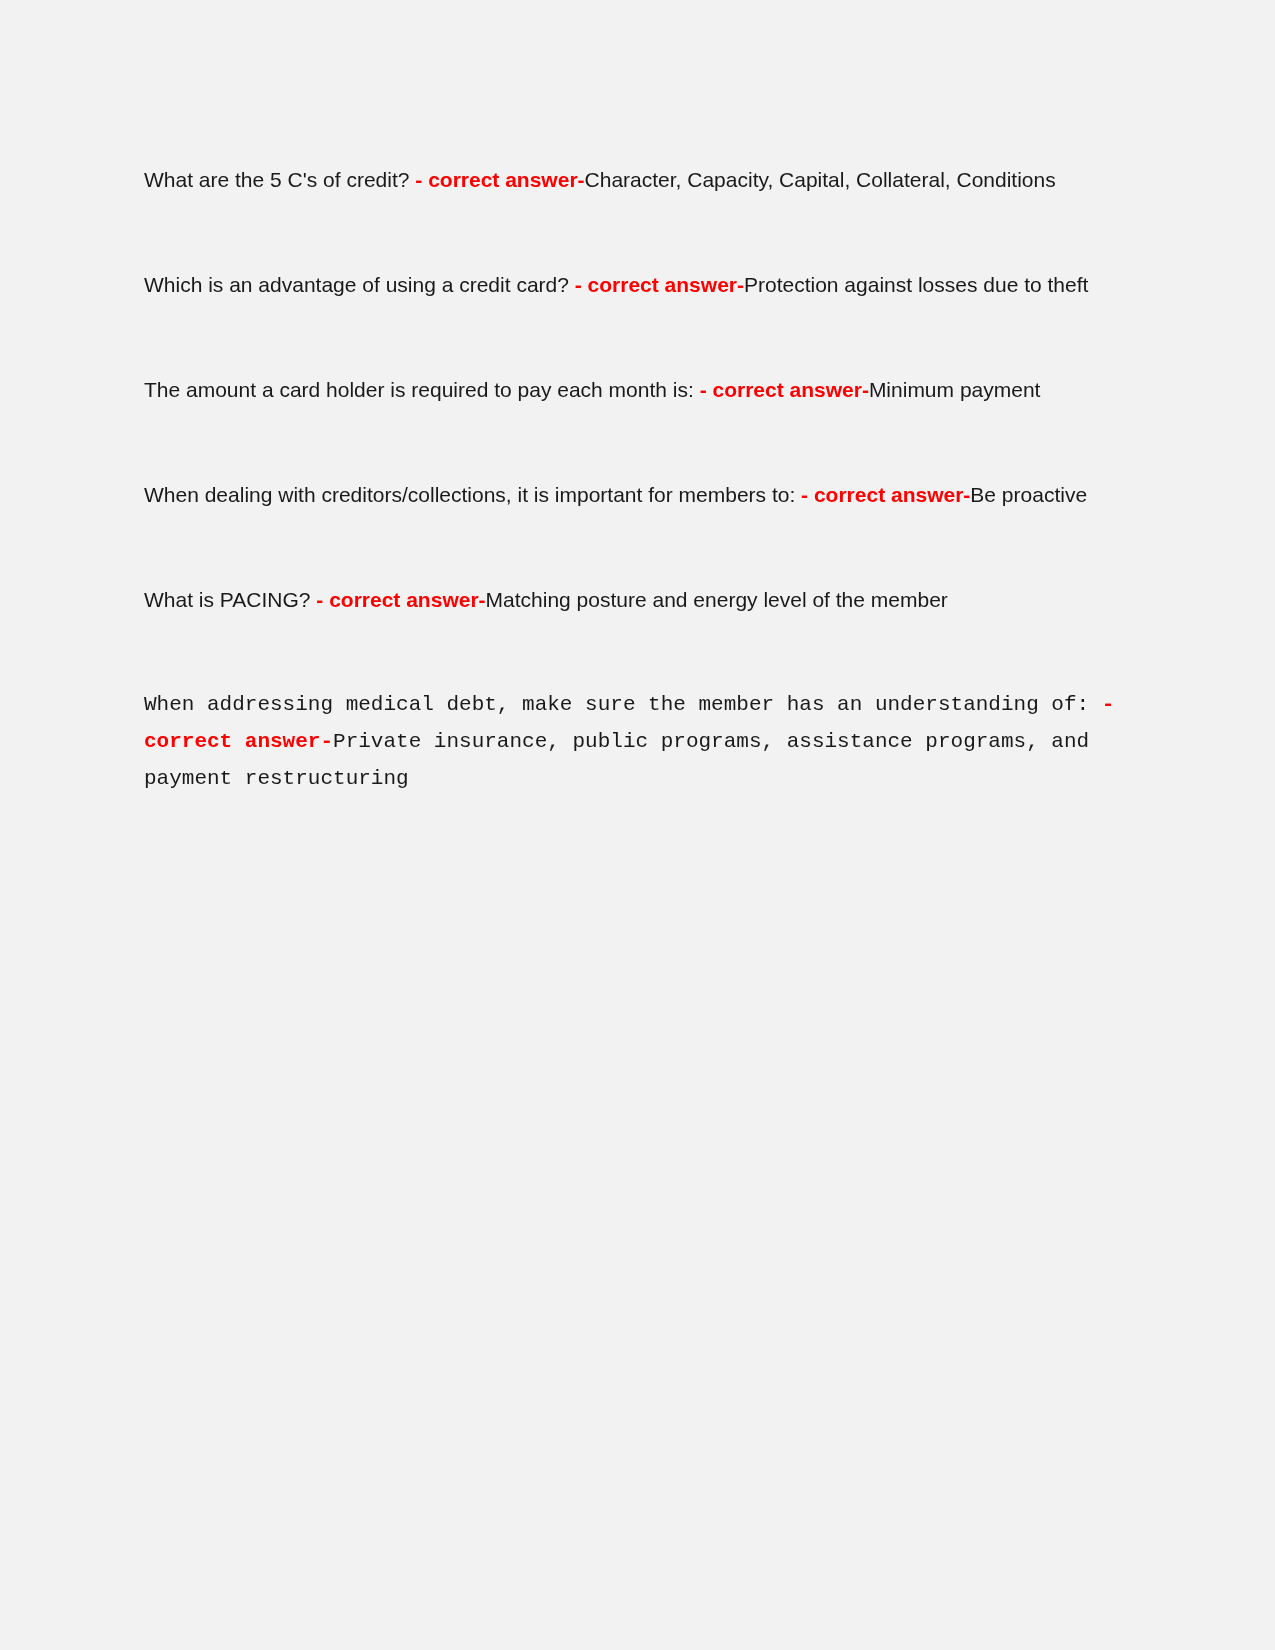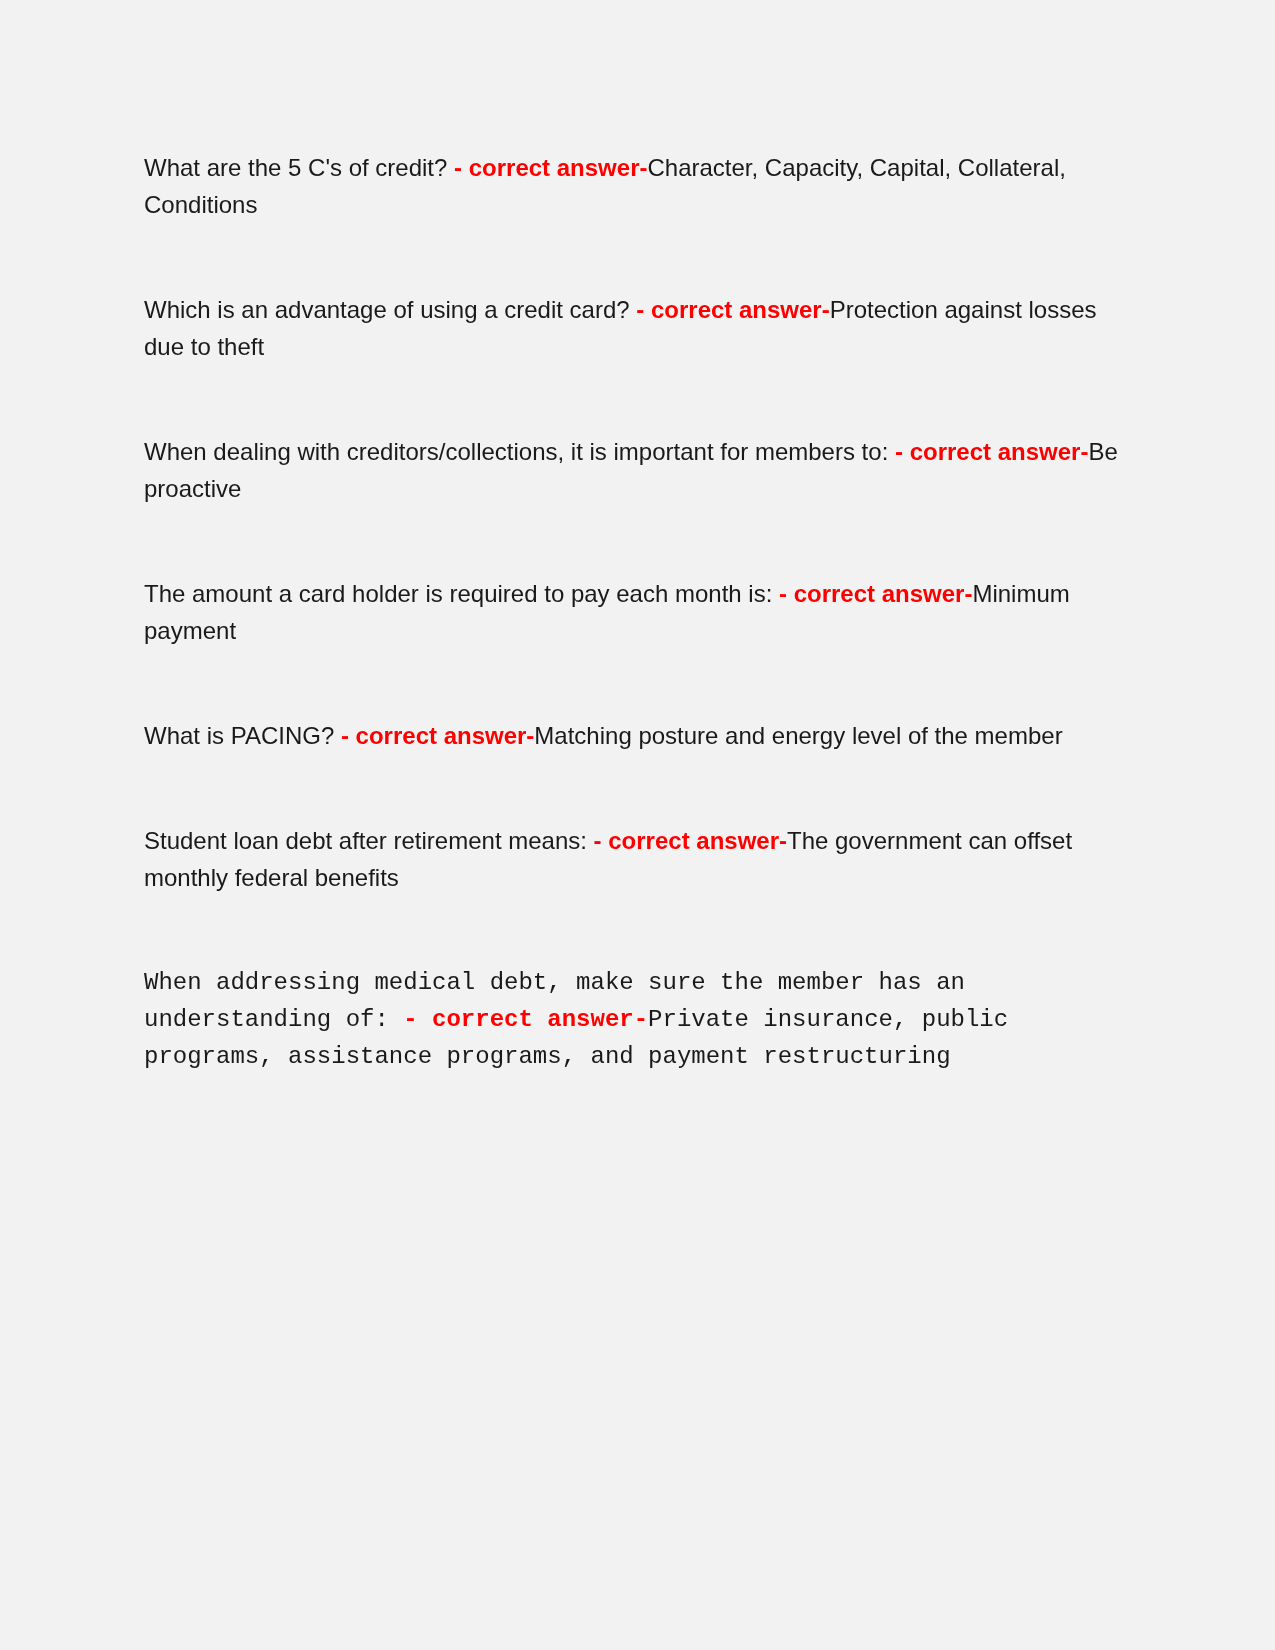--- a/index.html
+++ b/index.html
@@ -15,22 +15,22 @@
     box-sizing: border-box;
   }
   .page {
     box-sizing: border-box;
     width: 1275px;
     height: 1650px;
     padding: 145px 140px 60px 144px;
     overflow: hidden;
   }
   .qa-item {
-    margin: 4px 0 68px 0;
-    font-size: 24px;
+    margin: 16px 0 68px 0;
+    font-size: 21px;
     line-height: 37px;
     font-weight: 400;
     color: #1a1a1a;
   }
   .qa-item:last-child {
     margin-bottom: 0;
     font-family: Liberation Mono, monospace;
   }
   .marker {
     color: #fe0000;
@@ -40,24 +40,23 @@
 </head>
 <body>
 
 <div class="page">
 
   <p class="qa-item"><span>What are the 5 C's of credit? </span><span class="marker">- correct answer-</span><span>Character, Capacity, Capital, Collateral, Conditions</span></p>
 
   <p class="qa-item"><span>Which is an advantage of using a credit card? </span><span class="marker">- correct answer-</span><span>Protection against losses due to theft</span></p>
 
 
+  <p class="qa-item"><span>The amount a card holder is required to pay each month is: </span><span class="marker">- correct answer-</span><span>Minimum payment</span></p>
+
   <p class="qa-item"><span>When dealing with creditors/collections, it is important for members to: </span><span class="marker">- correct answer-</span><span>Be proactive</span></p>
-
-  <p class="qa-item"><span>The amount a card holder is required to pay each month is: </span><span class="marker">- correct answer-</span><span>Minimum payment</span></p>
 
   <p class="qa-item"><span>What is PACING? </span><span class="marker">- correct answer-</span><span>Matching posture and energy level of the member</span></p>
 
 
-  <p class="qa-item"><span>Student loan debt after retirement means: </span><span class="marker">- correct answer-</span><span>The government can offset monthly federal benefits</span></p>
 
   <p class="qa-item"><span>When addressing medical debt, make sure the member has an understanding of: </span><span class="marker">- correct answer-</span><span>Private insurance, public programs, assistance programs, and payment restructuring</span></p>
 
 </div>
 
 </body></html>

